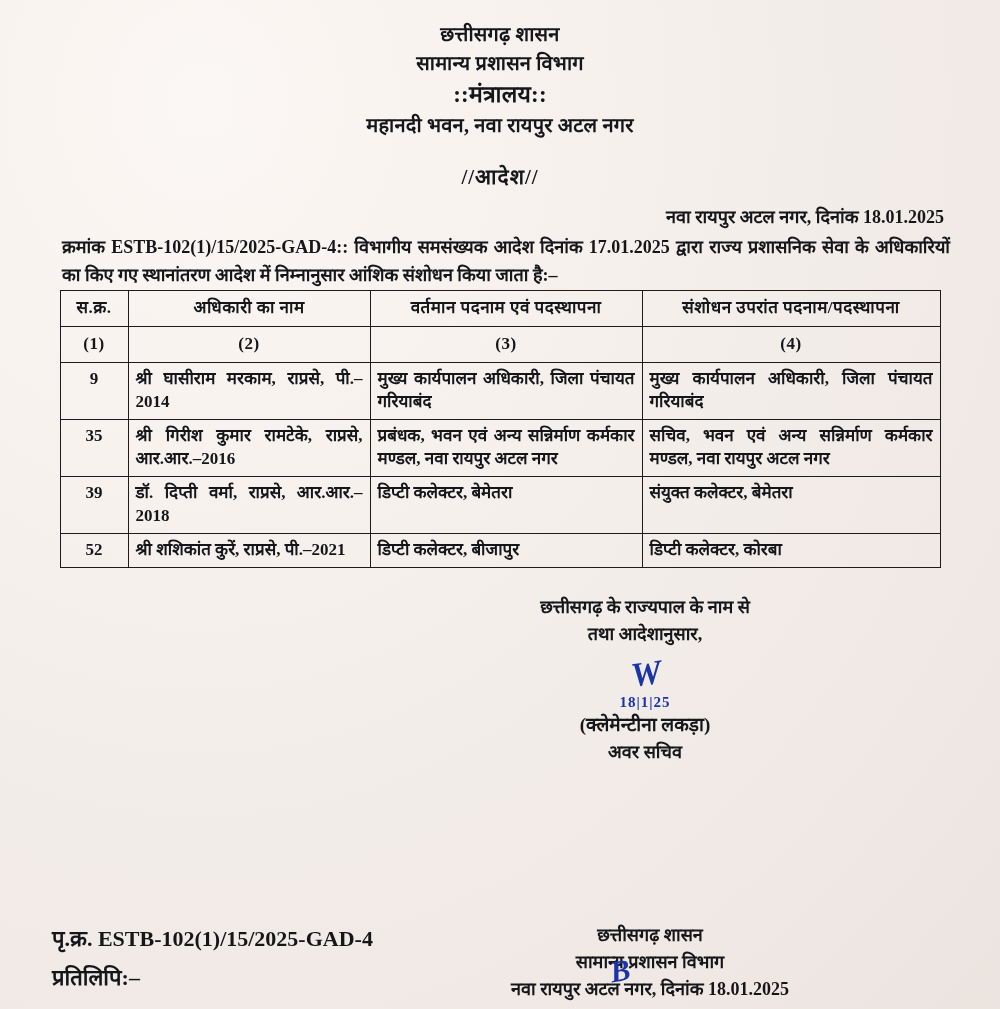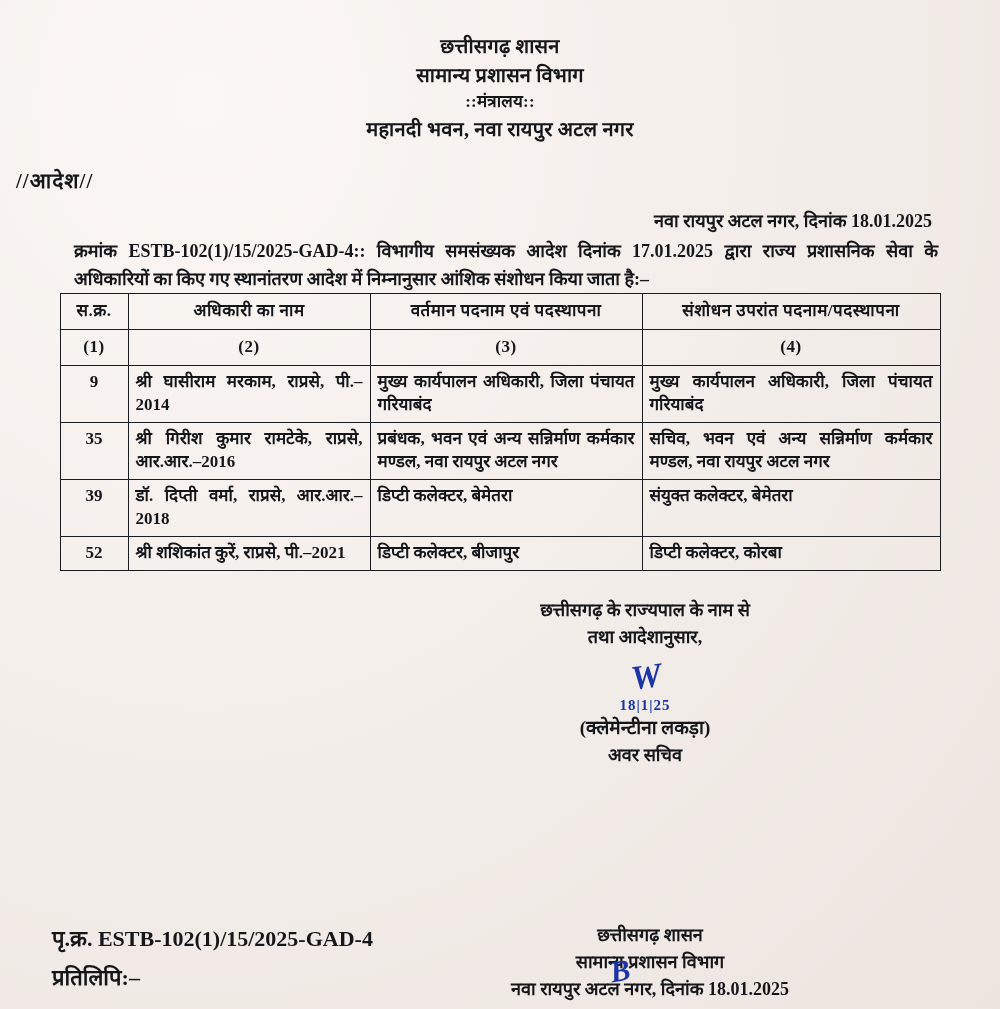--- a/index.html
+++ b/index.html
@@ -14,39 +14,39 @@
     color: #15161a;
     position: relative;
     overflow: hidden;
   }
   .page {
     position: relative;
     width: 1000px;
     height: 1009px;
     background:
       radial-gradient(ellipse at 20% 10%, #fbf7f4 0%, #f2ece8 60%, #ece4df 100%);
-    padding: 16px;
+    padding: 4px;
     box-sizing: border-box;
   }
   .header {
     text-align: center;
     padding-top: 16px;
     line-height: 1.45;
   }
   .header div {
     font-size: 20px;
     font-weight: 600;
     letter-spacing: .2px;
   }
   .header .h-small {
-    font-size: 17px;
+    font-size: 23px;
     font-weight: 600;
   }
   .order-title {
-    text-align: left;
+    text-align: center;
     margin-top: 22px;
     font-size: 21px;
     font-weight: 700;
     letter-spacing: 1px;
   }
   .place-date {
     text-align: right;
     padding-right: 52px;
     margin-top: 14px;
     font-size: 18px;

